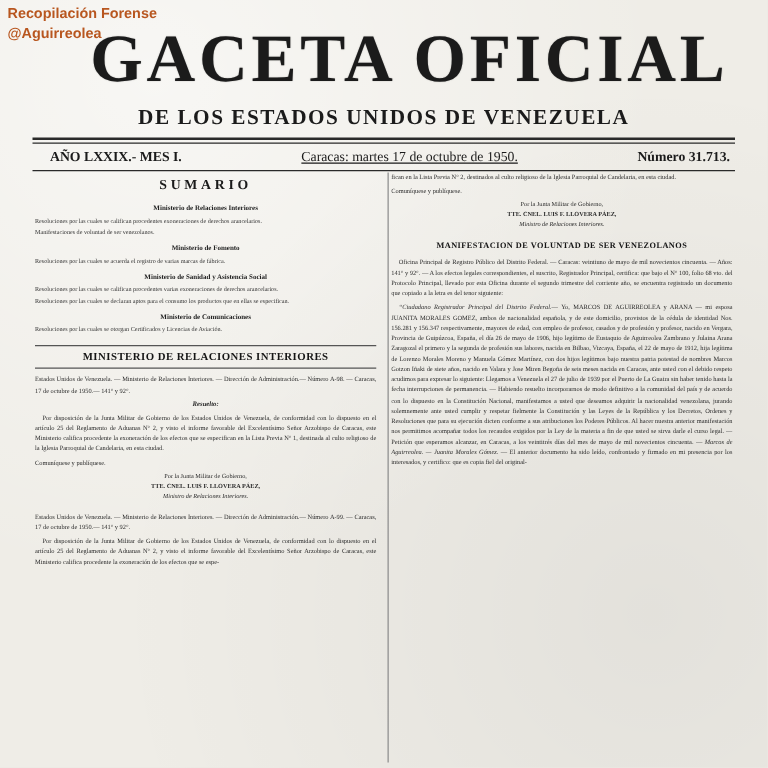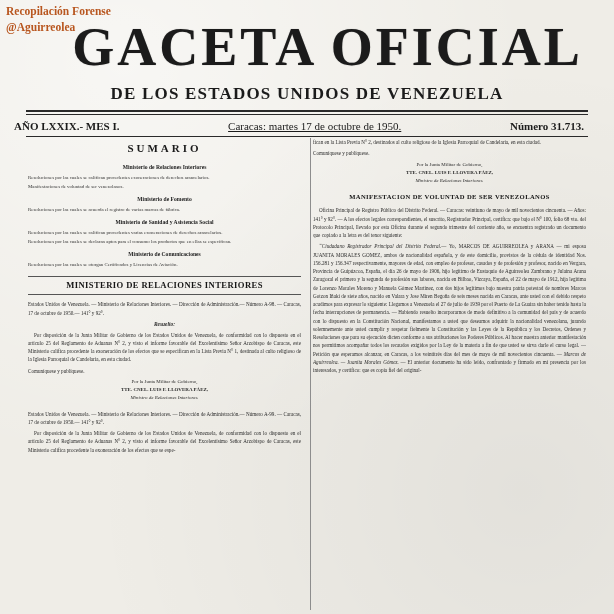--- a/index.html
+++ b/index.html
@@ -27,21 +27,21 @@
     letter-spacing:2px;
     color:rgba(150,150,150,0.32);
     pointer-events:none;
     z-index:5;
     white-space:nowrap;
   }
   .overlay-credit{
     position:absolute;
     left:6px;top:4px;
     z-index:6;
-    font-family:Liberation Serif, serif;
+    font-family:Liberation Sans, sans-serif;
     font-size:11.5px;
     font-weight:700;
     color:#b8561f;
     line-height:1.35;
   }
   .overlay-credit div{white-space:nowrap;}
 
   
   .masthead{
     position:absolute;left:0;right:0;top:16px;
@@ -65,21 +65,21 @@
     letter-spacing:1.2px;
     color:#1b1b1b;
     margin-top:9px;
   }
   .rule{
     height:2px;background:#2a2a2a;margin:6px 26px 0 26px;
   }
   .rule.thin{height:1px;margin-top:2px;}
   .issueline{
     display:flex;justify-content:space-between;
-    margin:5px 30px 0 14px;
+    margin:5px 30px 0 40px;
     font-size:11px;
     font-weight:700;
     color:#1b1b1b;
     font-family:"Liberation Serif", serif;
   }
   .issueline .mid{font-weight:400;text-decoration:underline;}
 
   
   .columns{
     position:absolute;

